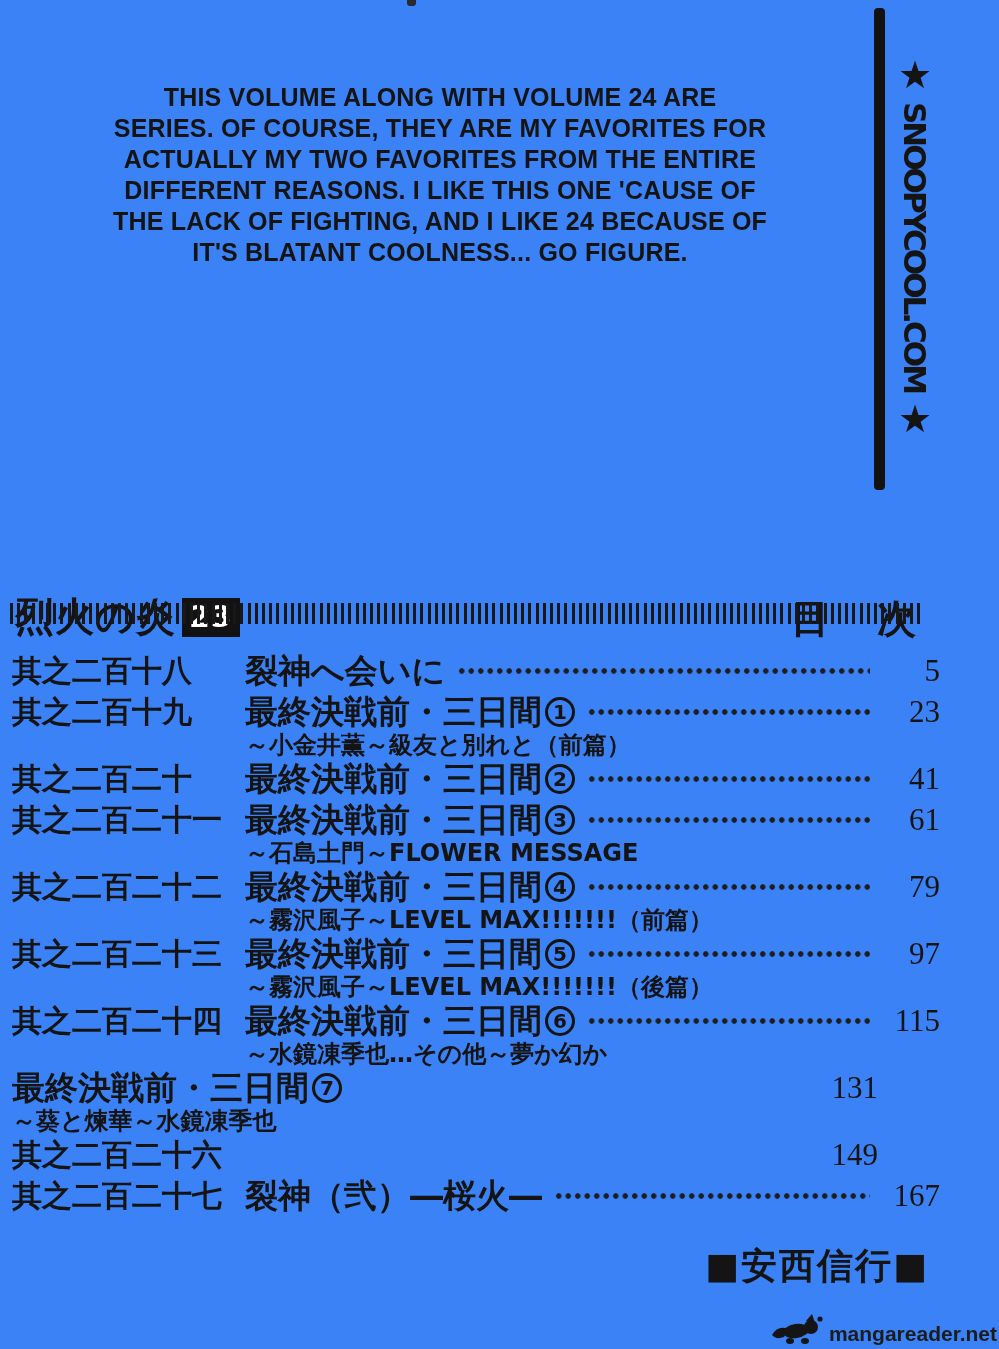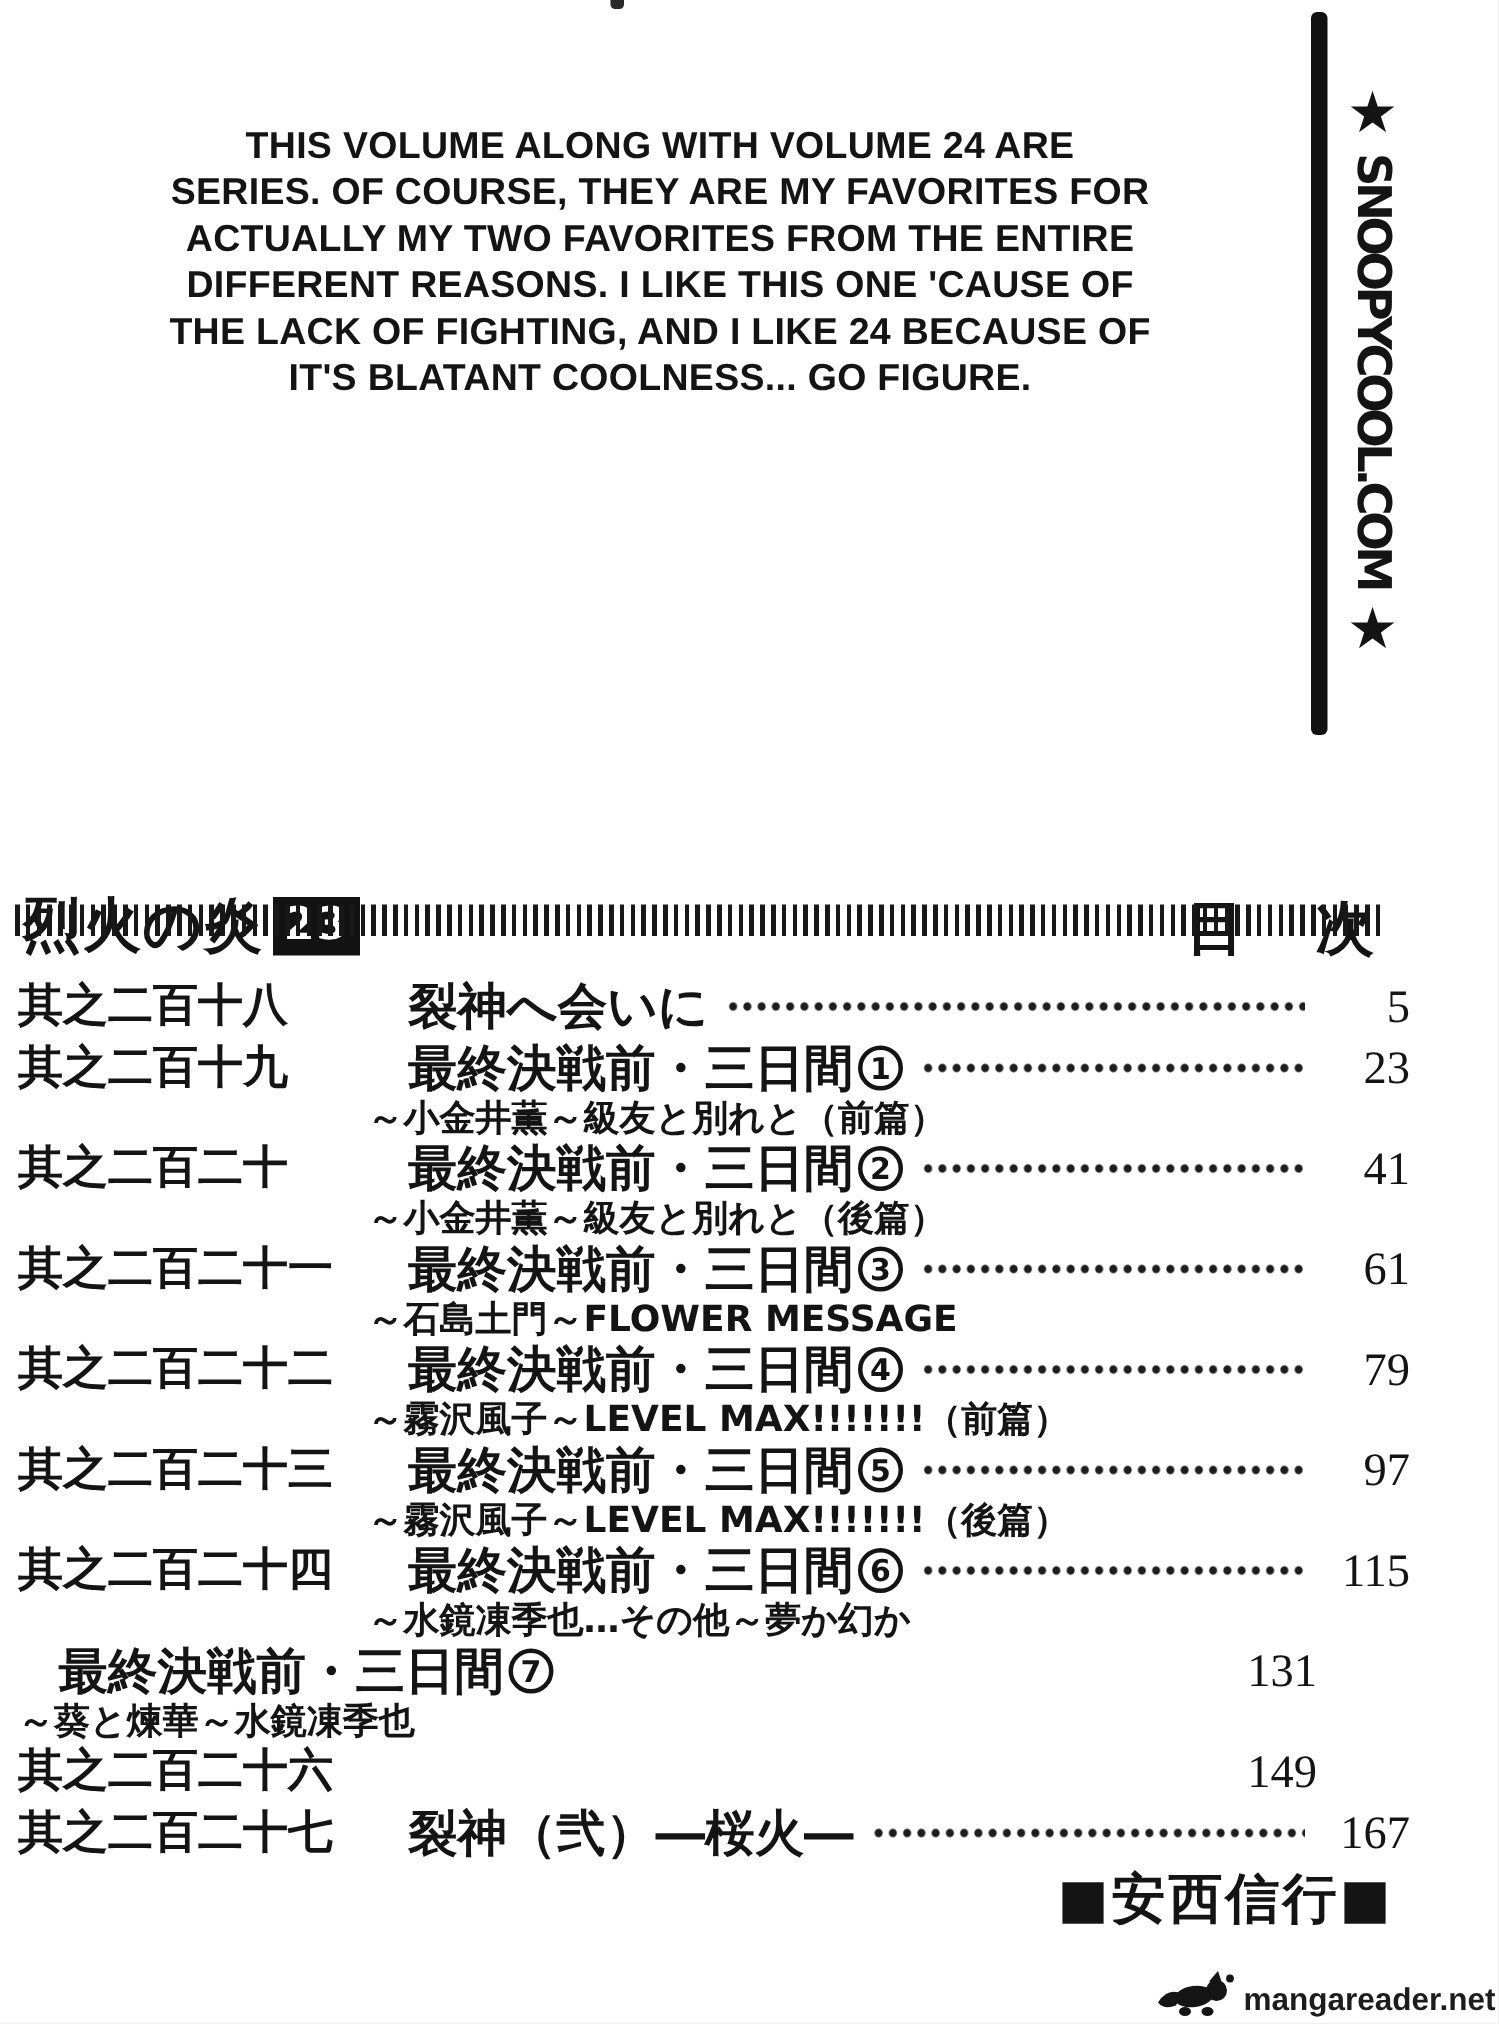--- a/index.html
+++ b/index.html
@@ -1,21 +1,21 @@
 <!DOCTYPE html>
 <html><head>
 <meta charset="utf-8">
 <style>
   * { margin:0; padding:0; box-sizing:border-box; }
   html,body { background:#e8e8e8; }
   .page {
     position:relative;
     width:999px; height:1349px;
     margin:0 auto;
-    background:#ffffff;
+    background:#3b82f6;
     color:#141414;
     font-family:"DejaVu Sans", sans-serif;
     overflow:hidden;
   }
 
   
   .note {
     position:absolute; top:82px; left:70px; width:740px;
     text-align:center;
     font-weight:bold; font-size:25px; line-height:31px;
@@ -58,21 +58,21 @@
     position:absolute; left:10px; top:603px; width:910px; height:21px;
     background:repeating-linear-gradient(90deg,
       #181818 0px, #181818 3px, transparent 3px, transparent 7.2px);
   }
 
   
   .toc { position:absolute; left:12px; top:651px; width:928px; }
   .row { display:grid; grid-template-columns:233px 1fr 62px; margin-bottom:1px; }
   .chap { font-size:30px; font-weight:bold; line-height:40px; white-space:nowrap; }
   .mid  { min-width:0; }
-  .main { display:flex; align-items:center; line-height:40px;margin-left:27px; }
+  .main { display:flex; align-items:center; line-height:40px; }
   .ttl  { font-size:33px; font-weight:bold; white-space:nowrap; }
   .circ {
     width:30px; height:30px; flex:none;
     border:3px solid #141414; border-radius:50%;
     display:flex; align-items:center; justify-content:center;
     font-size:20px; font-weight:bold; margin-left:3px;
   }
   .leader {
     flex:1; height:40px; margin:0 8px 0 12px;
     background-image:radial-gradient(circle, #1d1d1d 2.3px, transparent 3px);
@@ -163,21 +163,20 @@
     </div>
 
     <div class="row">
       <div class="chap">其之二百二十</div>
       <div class="mid">
         <div class="main">
           <span class="ttl">最終決戦前・三日間</span>
           <span class="circ">2</span>
           <span class="leader"></span>
         </div>
-        <div class="sub">～小金井薫～級友と別れと（後篇）</div>
       </div>
       <div class="pg">41</div>
     </div>
 
     <div class="row">
       <div class="chap">其之二百二十一</div>
       <div class="mid">
         <div class="main">
           <span class="ttl">最終決戦前・三日間</span>
           <span class="circ">3</span>

